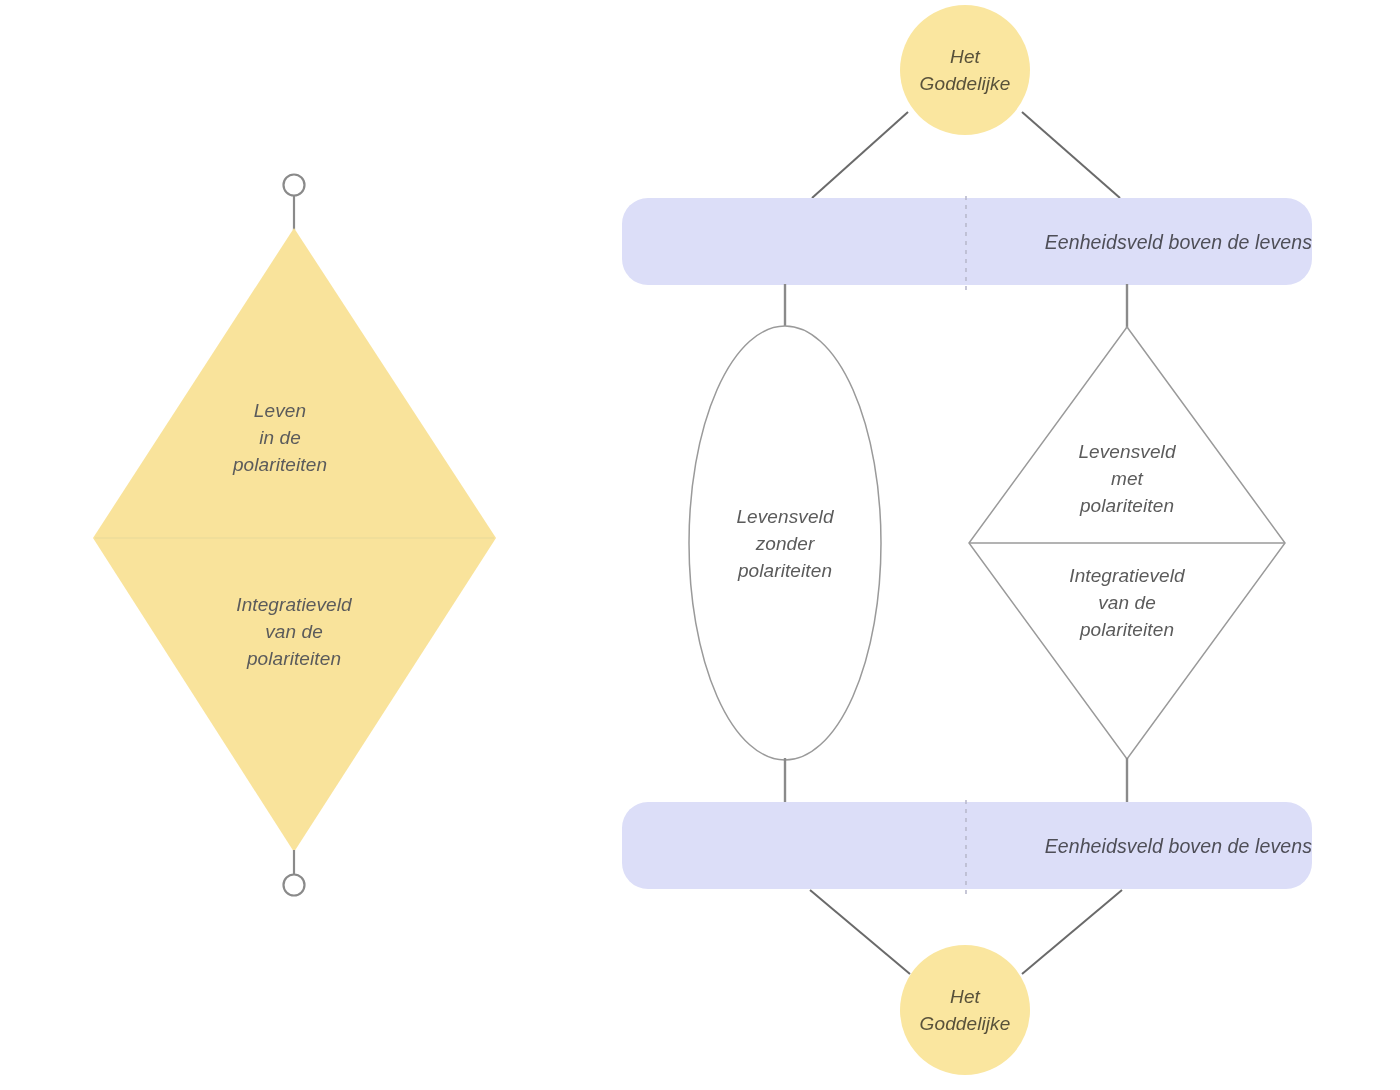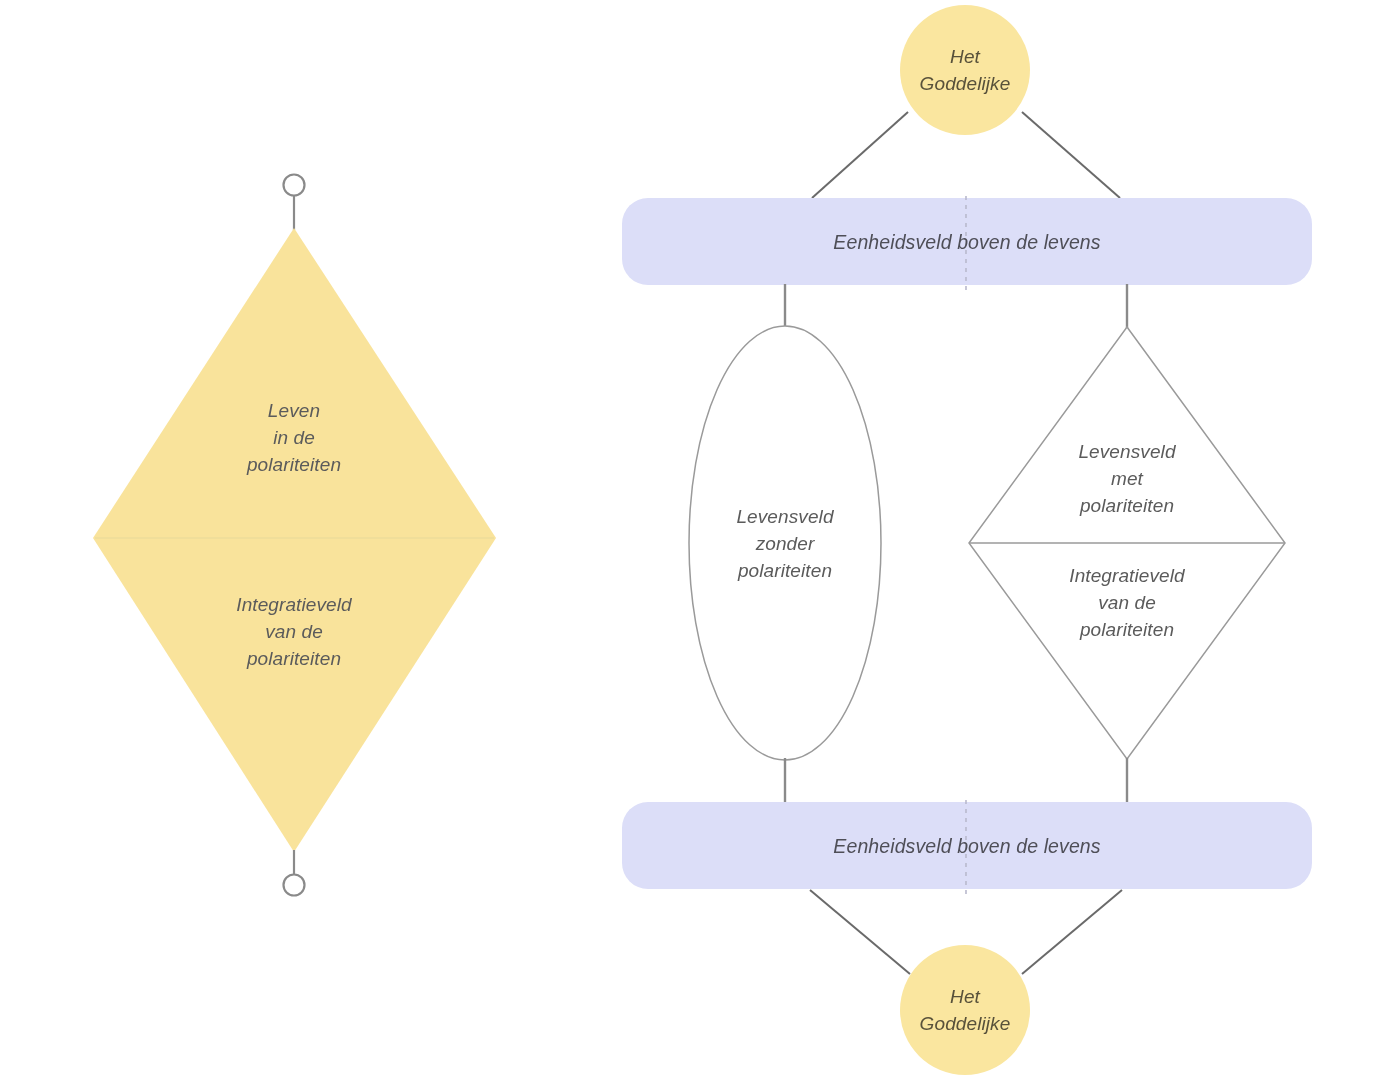--- a/index.html
+++ b/index.html
@@ -34,20 +34,21 @@
     font-size: 19px;
     line-height: 27px;
     white-space: pre-line;
     letter-spacing: 0.1px;
     pointer-events: none;
     font-style: italic;
   }
   .lbl.bar-text {
     color: #4e4e57;
     font-size: 19.5px;
+    text-align: right;
   }
   .lbl.circle-text {
     color: #58513a;
   }
 </style>
 </head>
 <body>
 
 <div id="stage">
 
@@ -95,21 +96,21 @@
       <line x1="966" y1="800" x2="966" y2="895" stroke="#b9b9cd" stroke-width="1.6" stroke-dasharray="4 5"></line>
 
       <line x1="810" y1="890" x2="910" y2="974" stroke="#6a6a6a" stroke-width="2"></line>
       <line x1="1122" y1="890" x2="1022" y2="974" stroke="#6a6a6a" stroke-width="2"></line>
 
       <circle cx="965" cy="70" r="65" fill="#fae69f" stroke="none"></circle>
       <circle cx="965" cy="1010" r="65" fill="#fae69f" stroke="none"></circle>
     </g>
   </svg>
 
-  <div class="lbl" style="left:154px; top:397px; width:280px;">Leven
+  <div class="lbl" style="left:140px; top:397px; width:280px;">Leven
 in de
 polariteiten</div>
 
   <div class="lbl" style="left:154px; top:591px; width:280px;">Integratieveld
 van de
 polariteiten</div>
 
   <div class="lbl circle-text" style="left:875px; top:43px; width:180px;">Het
 Goddelijke</div>
 

